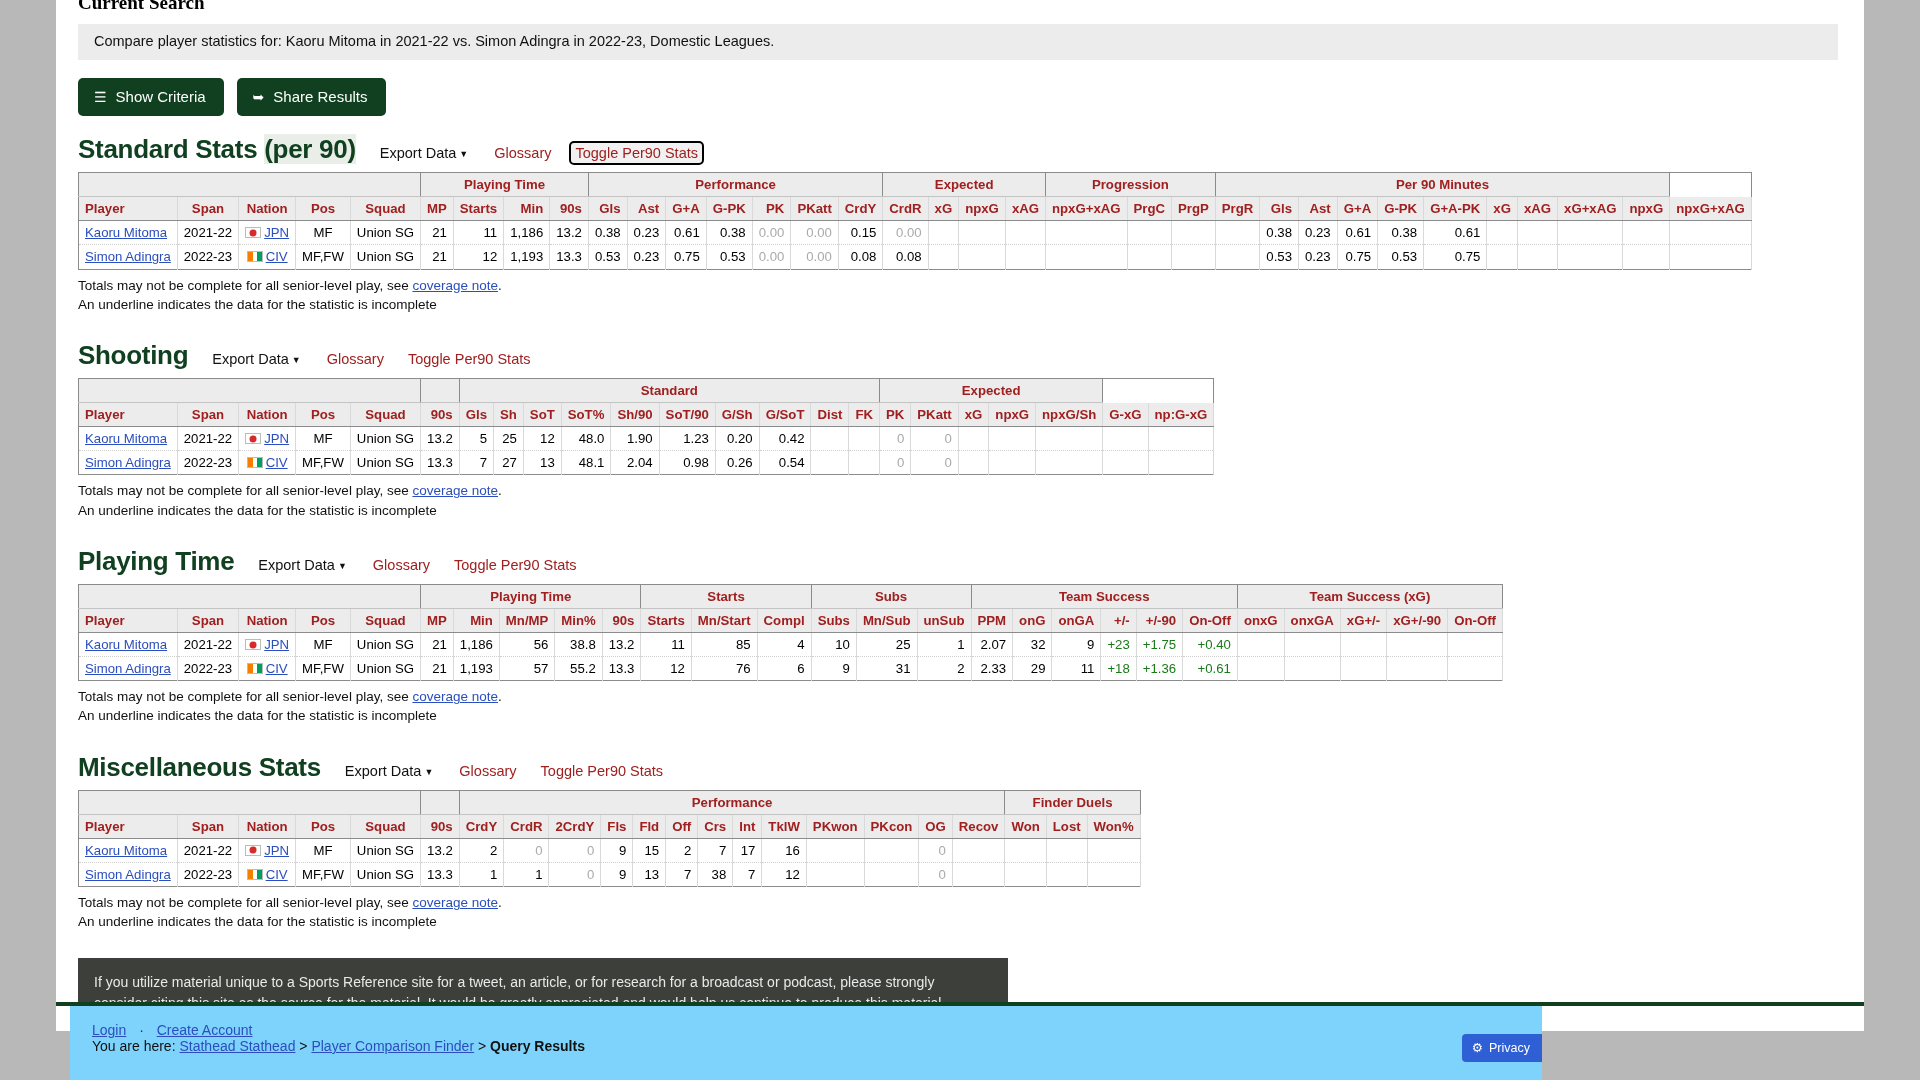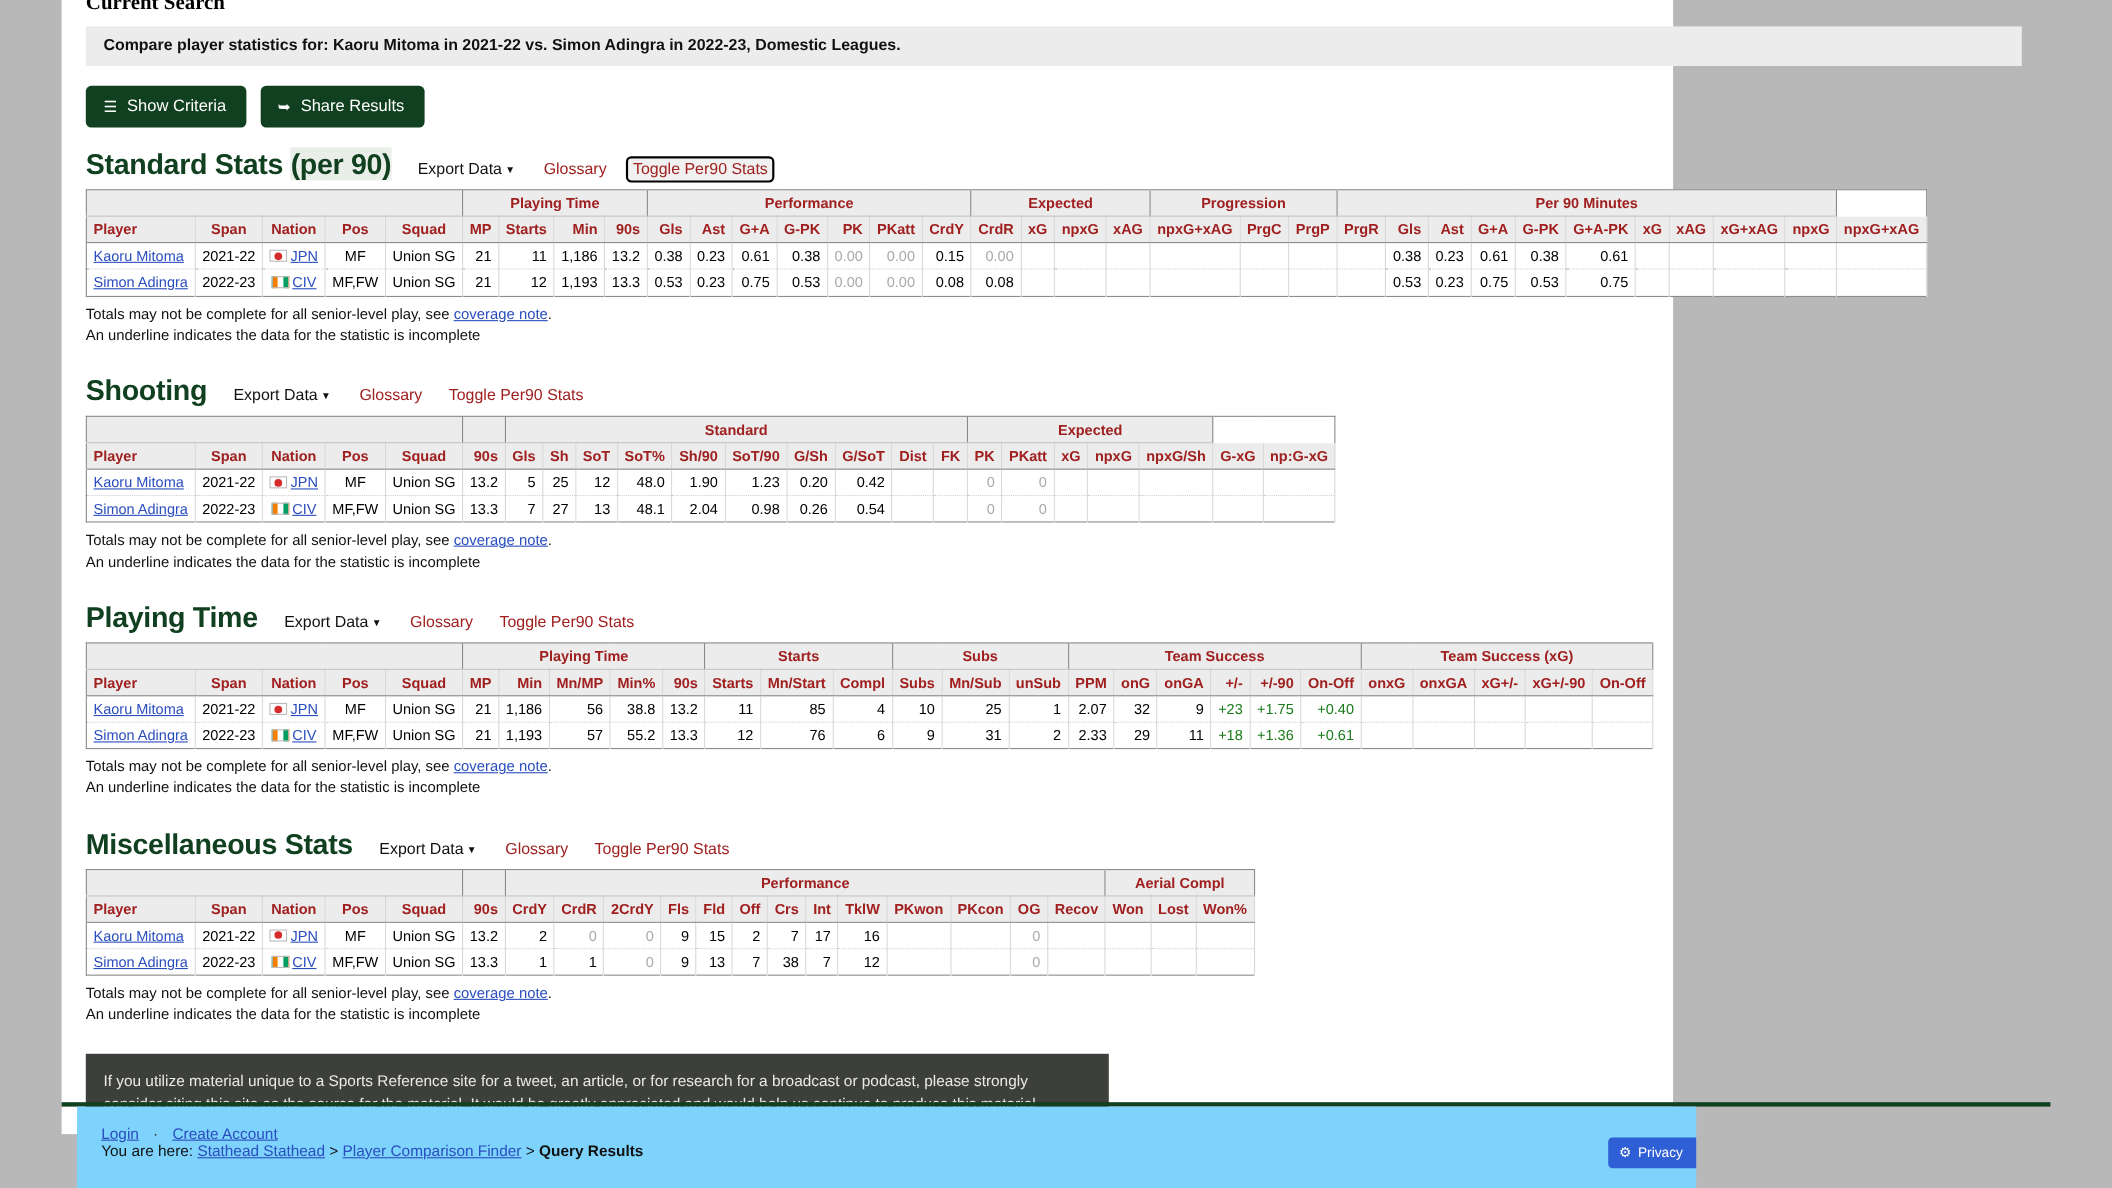--- a/index.html
+++ b/index.html
@@ -6,40 +6,39 @@
   html,body{margin:0;padding:0;}
   body{
     width:1920px;height:1080px;
     background:#b8b8b8;
     font-family:"Liberation Sans", sans-serif;
     font-size:13px;
     color:#000;
     overflow:hidden;
   }
   .page{
-    position:absolute;left:56px;top:0;width:1465px;min-height:1005px;
+    position:absolute;left:56px;top:0;width:1808px;min-height:1005px;
     background:#ffffff;
     box-sizing:border-box;
     padding:0 22px 0 22px;
   }
   
   h2.current-search{
     font-family:"Liberation Serif", serif;
     font-size:19px;font-weight:bold;color:#000;
     margin:0;padding:0 0 2px 0;
     position:relative;top:-8px;
   }
   .search-desc{
     background:#ececec;
     padding:9px 0 11px 16px;
     font-size:14.5px;color:#111;
     margin:0 0 18px 0;
     width:1760px;
     box-sizing:border-box;
-    font-weight:bold;
   }
   
   .btn-row{display:flex;gap:13px;margin:0 0 18px 0;}
   .btn{
     background:#10401f;color:#fff;border:none;border-radius:5px;
     font-size:15px;font-family:"Liberation Sans",sans-serif;
     padding:10px 18px 11px 16px;cursor:pointer;display:inline-flex;align-items:center;gap:9px;
   }
   .btn .gi{font-size:14px;line-height:1;}
   
@@ -522,21 +521,21 @@
             <span class="gap"></span>
             <a class="lk">Toggle Per90 Stats</a>
           </div>
         </div>
         <table class="stats">
           <thead>
             <tr class="over">
               <th colspan="5"></th>
               <th colspan="1" class="thick-l"></th>
               <th colspan="13" class="thick-l">Performance</th>
-              <th colspan="3" class="thick-l">Aerial Compl</th>
+              <th colspan="3" class="thick-l">Finder Duels</th>
             </tr>
             <tr class="cols">
               <th class="l">Player</th>
               <th class="c">Span</th>
               <th class="c">Nation</th>
               <th class="c">Pos</th>
               <th class="c">Squad</th>
               <th class="thick-l">90s</th>
               <th class="thick-l">CrdY</th>
               <th class="">CrdR</th>

